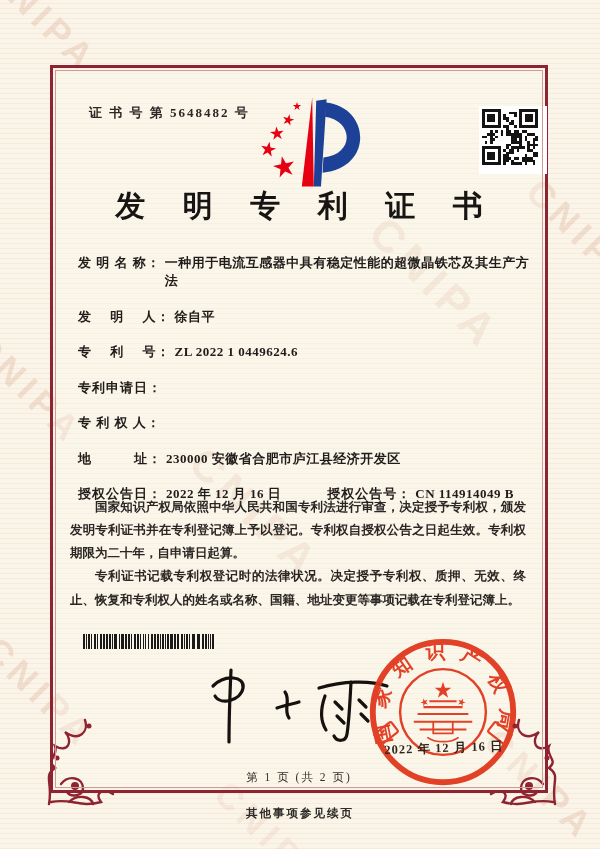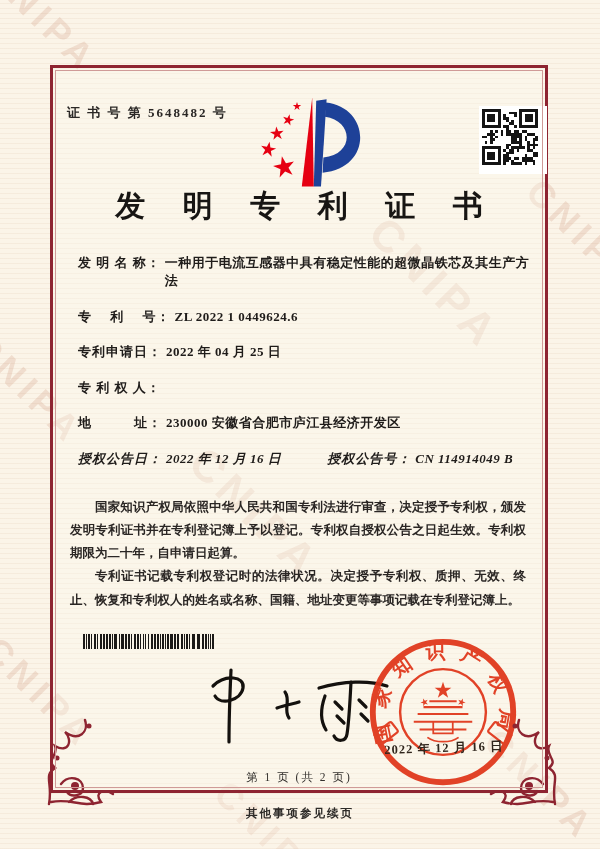--- a/index.html
+++ b/index.html
@@ -30,37 +30,37 @@
     position:absolute;left:50px;top:65px;width:498px;height:728px;
     border:3px solid #8e2431;
     box-sizing:border-box;
     background:rgba(253,248,238,0.35);
   }
   .frame::after{
     content:'';position:absolute;inset:2px;
     border:1px solid #cf9a97;pointer-events:none;
   }
   .cert-no{
-    position:absolute;left:14px;top:36px;
+    position:absolute;left:36px;top:36px;
     font-size:13px;font-weight:600;letter-spacing:2px;color:#2b2826;text-align:right;
   }
   .logo{position:absolute;left:180px;top:28px;width:140px;height:92px;}
   .qr{position:absolute;left:426px;top:38px;width:62px;height:62px;background:#fff;padding:3px;}
   .title{
     position:absolute;left:0;top:118px;width:100%;
     text-align:center;
     font-size:30px;font-weight:600;
     letter-spacing:15px;text-indent:15px;
     color:#171513;
   }
   .fields{position:absolute;left:25px;top:186px;width:452px;font-size:13px;}
   .field-row{margin-bottom:17.5px;display:flex;align-items:baseline;white-space:nowrap;}
   .field-row .lbl{font-weight:700;letter-spacing:1px;flex:0 0 auto;}
   .field-row .val{font-weight:700;letter-spacing:0.5px;margin-left:4px;white-space:normal;}
-  .grant-pair{display:flex;align-items:baseline;flex:0 0 auto;font-style:italic;}
+  .grant-pair{display:flex;align-items:baseline;flex:0 0 auto;}
   .grant-pair + .grant-pair{margin-left:46px;}
   .paras{
     position:absolute;left:17px;top:428px;width:456px;
     font-size:12.5px;font-weight:600;line-height:1.85;
     text-align:justify;color:#2a2624;
   }
   .paras p{margin:0;text-indent:2em;}
   .barcode{position:absolute;left:30px;top:566px;width:170px;height:15px;font-size:0;}
   .officer{
     position:absolute;left:34px;top:624px;
@@ -262,26 +262,29 @@
     </div>
 
     <div class="title">发 明 专 利 证 书</div>
 
     <div class="fields">
       <div class="field-row">
         <span class="lbl">发 明 名 称：</span>
         <span class="val">一种用于电流互感器中具有稳定性能的超微晶铁芯及其生产方法</span>
       </div>
       <div class="field-row">
+        <span class="lbl">发　 明　 人：</span>
+        <span class="val">徐自平</span>
+      </div>
+      <div class="field-row">
         <span class="lbl">专　 利　 号：</span>
         <span class="val">ZL 2022 1 0449624.6</span>
       </div>
       <div class="field-row">
         <span class="lbl">专利申请日：</span>
-        <span class="val">2022 年 04 月 25 日</span>
       </div>
       <div class="field-row">
         <span class="lbl">专 利 权 人：</span>
       </div>
       <div class="field-row">
         <span class="lbl">地　　　址：</span>
         <span class="val">230000 安徽省合肥市庐江县经济开发区</span>
       </div>
       <div class="field-row">
         <span class="grant-pair">

